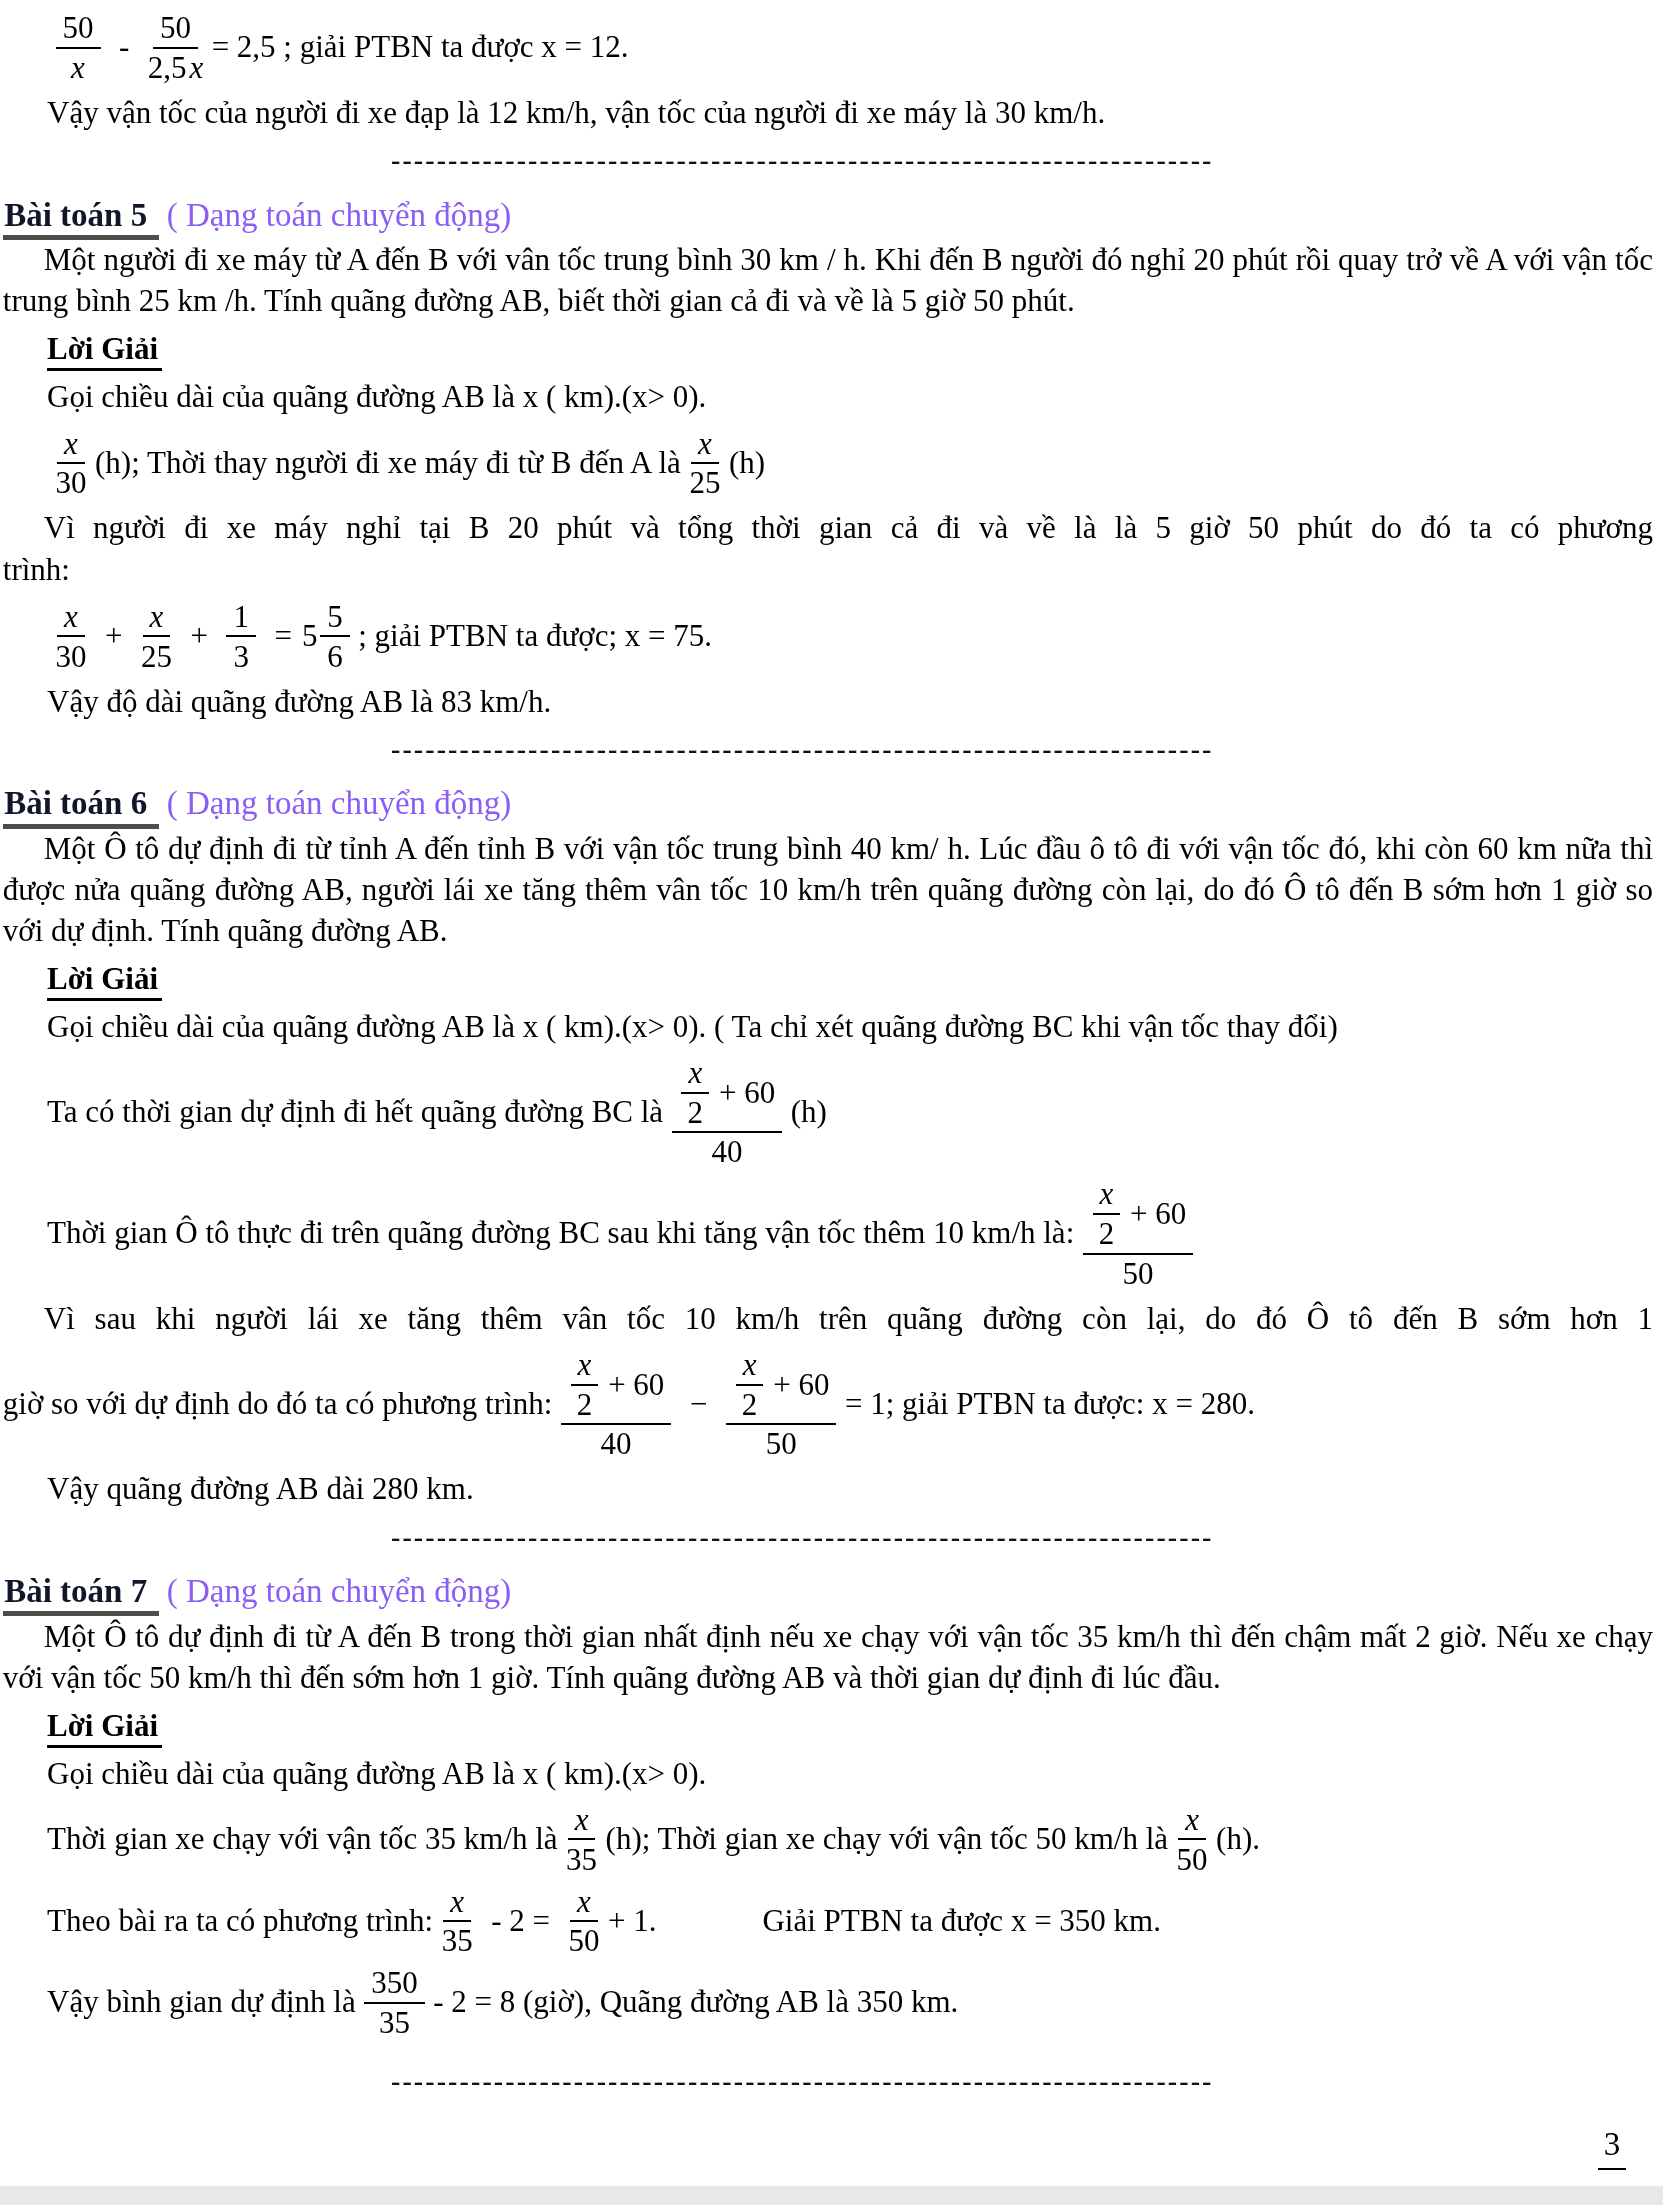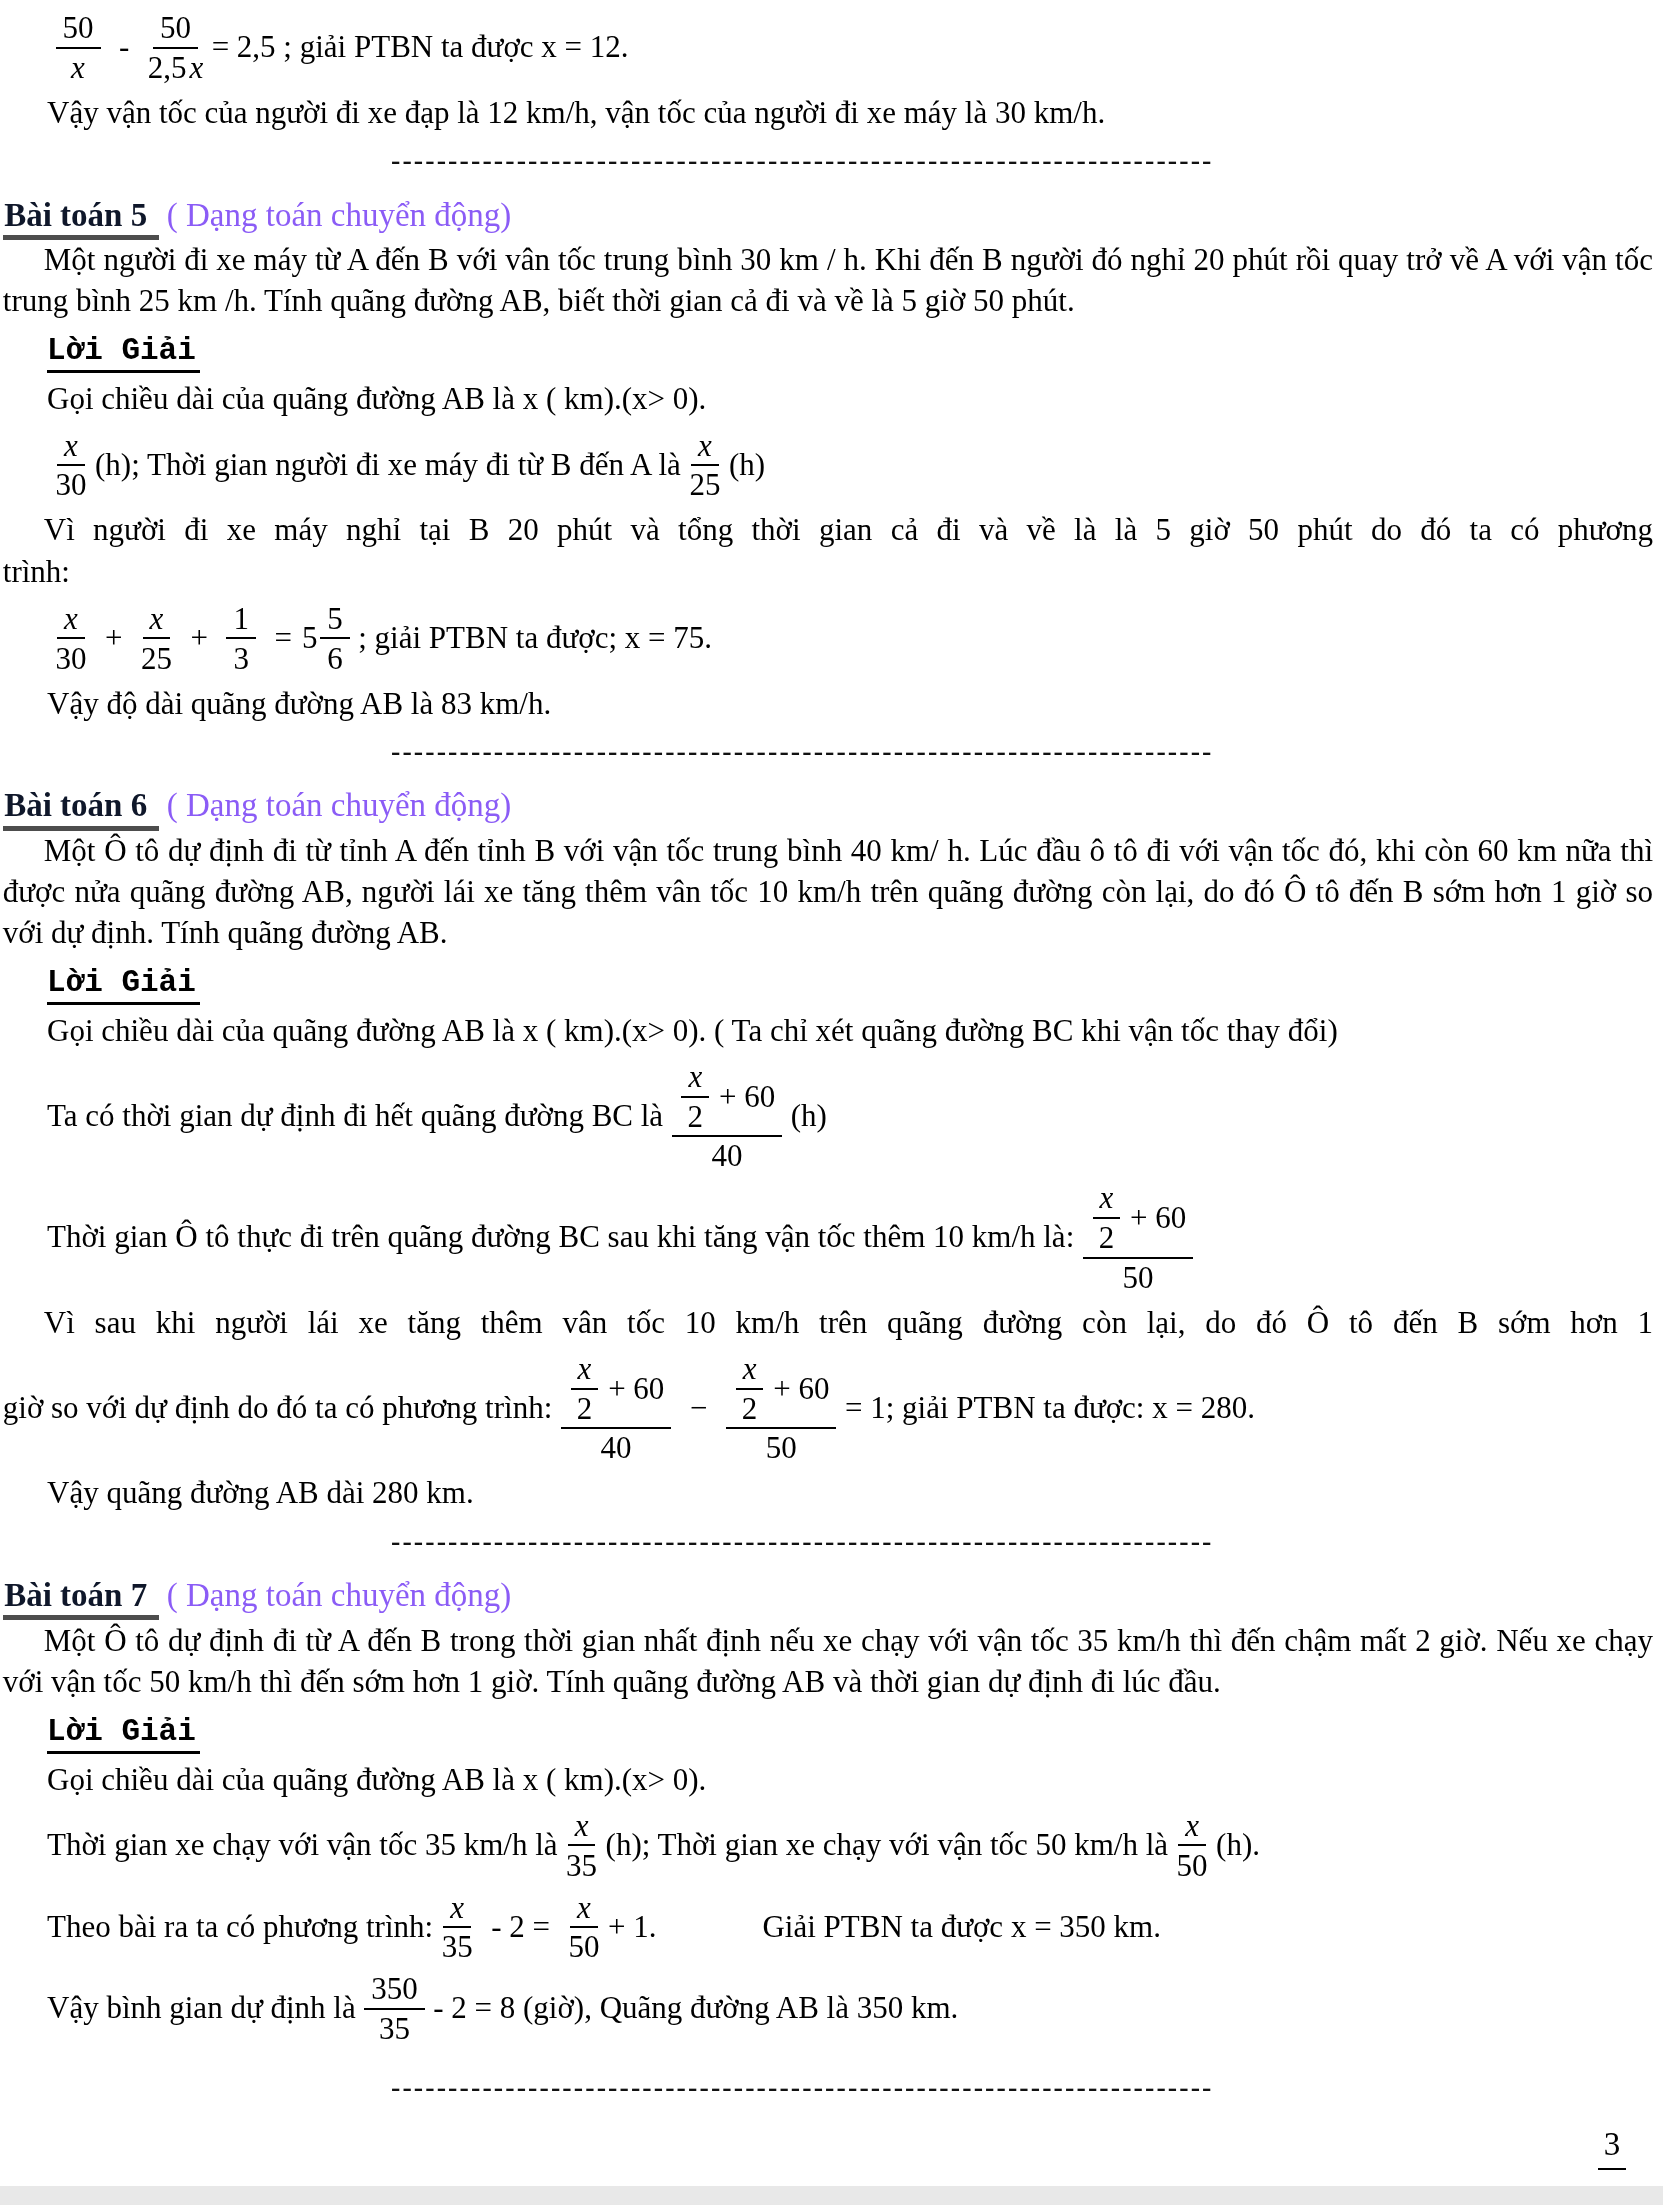--- a/index.html
+++ b/index.html
@@ -16,21 +16,21 @@
   .para{margin:1.4px 10px 1.4px 2.8px;text-align:justify;text-indent:41px;}
   .just-all{text-align-last:justify;}
   .line{margin:1.4px 10px 1.4px 47px;}
   .line0{margin:1.4px 10px 1.4px 2.8px;font-family:Liberation Serif, serif;}
 
   h2.bai{margin:15.6px 0 4.3px 2.8px;font-size:33px;font-weight:bold;line-height:1.25;}
   .bai-title{color:#0f172a;border-bottom:5px solid #4d4d4d;padding:0 11.3px 2.1px 1.4px;}
   .bai-suffix{color:#8b5cf6;font-weight:normal;}
 
   .loi{margin:7px 0 7px 47px;}
-  .loi span{font-weight:bold;border-bottom:3.5px solid #000;padding:0 4.3px 2.1px 0;font-family:Liberation Mono, monospace;}
+  .loi span{font-weight:bold;border-bottom:3.5px solid #000;padding:0 4.3px 2.1px 0;}
 
   .sep{margin:8.5px 0;padding-left:391px;font-weight:bold;letter-spacing:2.1px;
        font-size:28px;white-space:nowrap;color:#111;}
 
   .eqrow{display:flex;align-items:center;margin:8.5px 10px 8.5px 47px;flex-wrap:nowrap;}
   .eqrow.l0{margin-left:2.8px;}
   .top-eq{margin-top:11.3px;}
   .txt{white-space:pre-wrap;}
   .tok{margin:0 10px;white-space:pre;}
   .wide{margin-left:106px;}
@@ -88,21 +88,21 @@
 
     <div class="eqrow">
       <span class="frac">
         <span class="fnum">
             <span class="it">x</span>
           </span>
         <span class="fden">
             <span>30</span>
           </span>
       </span>
-      <span class="txt">(h); Thời gian người đi xe máy đi từ B đến A là</span>
+      <span class="txt">(h); Thời thay người đi xe máy đi từ B đến A là</span>
       <span class="frac">
         <span class="fnum">
             <span class="it">x</span>
           </span>
         <span class="fden">
             <span>25</span>
           </span>
       </span>
       <span class="txt">(h)</span>
     </div>

